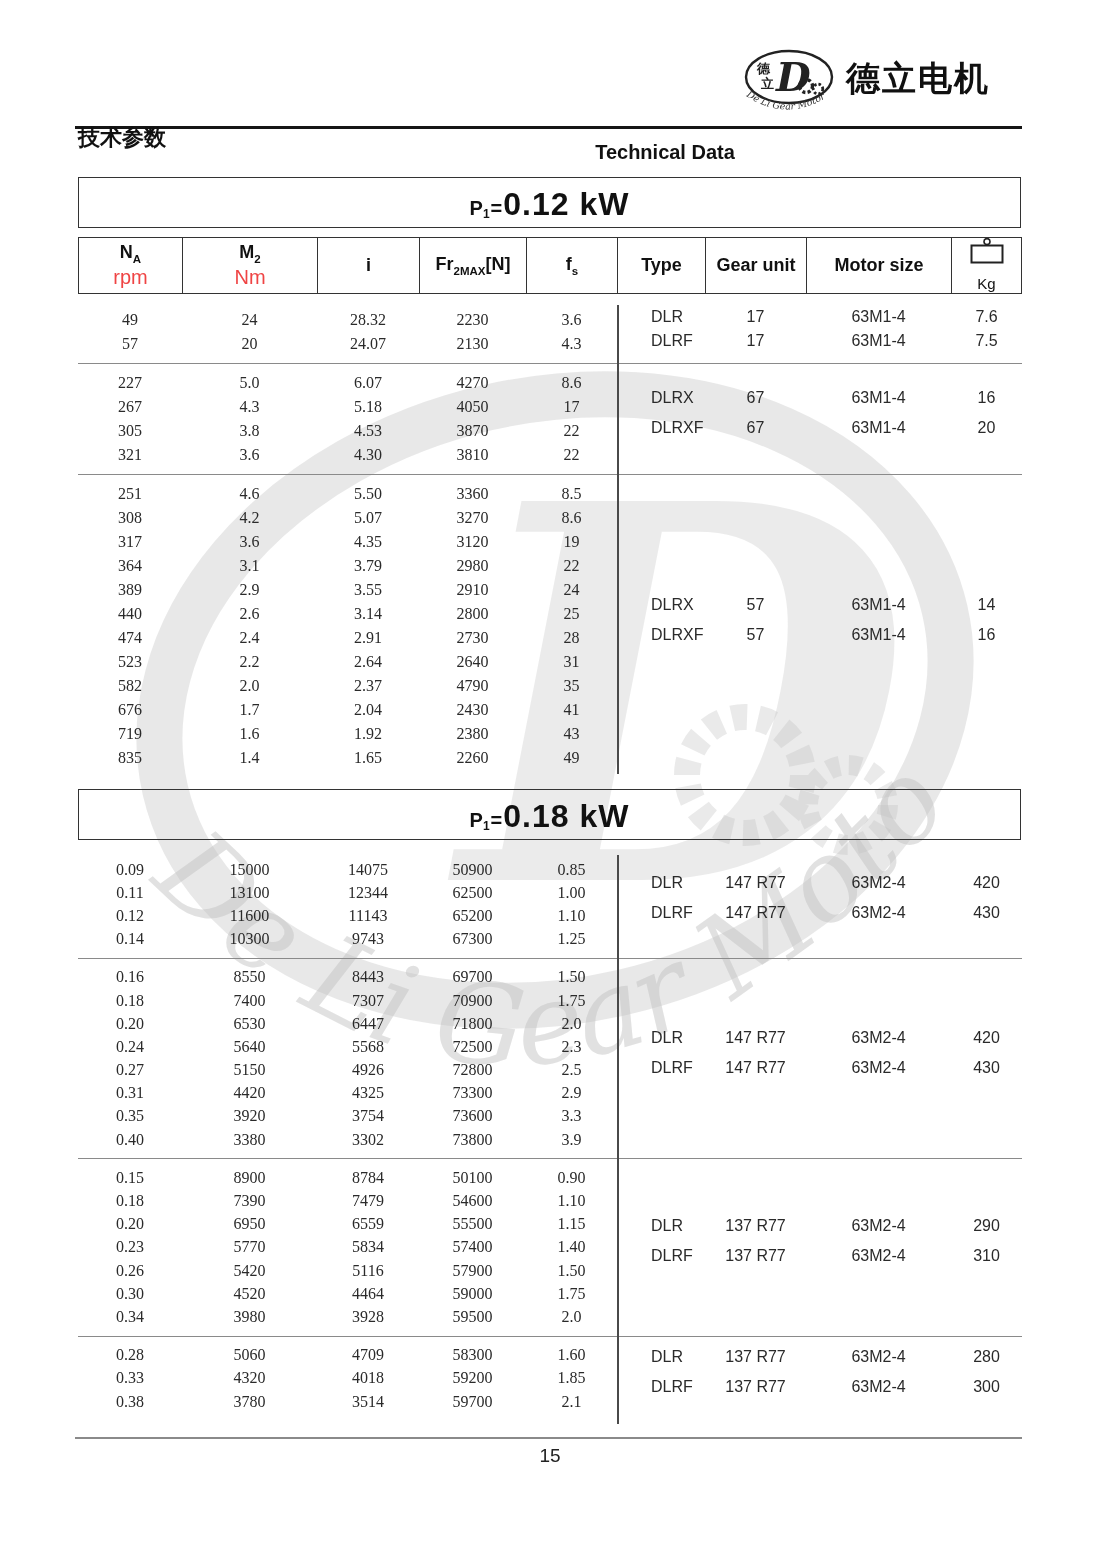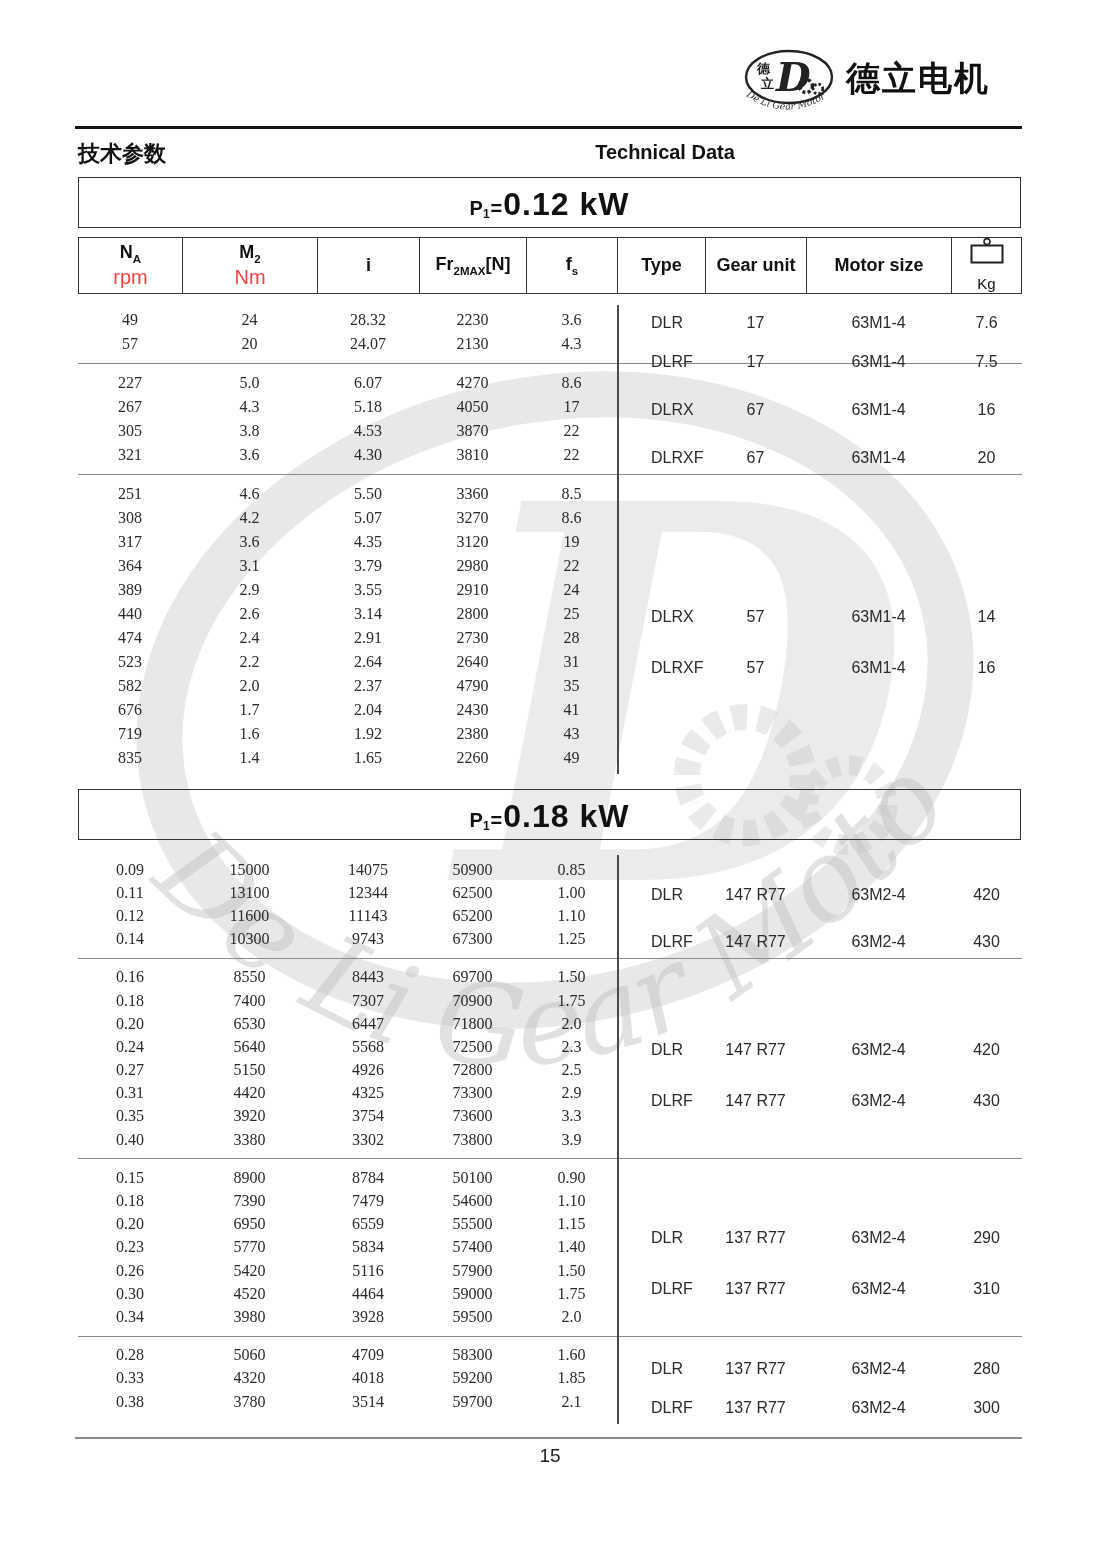--- a/index.html
+++ b/index.html
@@ -6,21 +6,21 @@
   .sheet{position:relative;width:1100px;height:1555px;background:#fff;
          font-family:"Liberation Sans",sans-serif;color:#222;overflow:hidden;}
   .layer-wm{position:absolute;inset:0;z-index:0;pointer-events:none;}
   .layer-fg{position:absolute;inset:0;z-index:1;}
 
   
   .logo{position:absolute;left:738px;top:46px;}
   .brand{position:absolute;left:846px;top:56px;font-size:34px;font-weight:bold;
          letter-spacing:2px;color:#101010;font-family:"DejaVu Sans",sans-serif;}
   .toprule{position:absolute;left:75px;top:126px;width:947px;height:3px;background:#151515;}
-  .title-zh{position:absolute;left:78px;top:139px;font-size:22px;font-weight:bold;color:#111;
+  .title-zh{position:absolute;left:78px;top:123px;font-size:22px;font-weight:bold;color:#111;
             font-family:"DejaVu Sans",sans-serif;}
   .title-en{position:absolute;left:305px;top:141px;width:720px;text-align:center;
             font-size:20px;font-weight:bold;color:#111;}
 
   
   .banner{position:absolute;left:78px;width:941px;height:49px;border:1.5px solid #333;
           display:flex;align-items:baseline;justify-content:center;background:transparent;}
   .banner.b0{top:177px;}
   .banner.b1{top:789px;}
   .banner .inner{display:flex;align-items:baseline;padding-top:8px;}
@@ -49,21 +49,21 @@
   .sbody.s1{top:851px;height:577px;--rh:23.2px;}
   .vdiv{position:absolute;left:539px;top:4px;bottom:4px;width:1.5px;background:#4a4a4a;}
   .block{padding:7px 0;border-bottom:1.5px solid #8a8a8a;}
   .block.last{border-bottom:none;}
   .rows-wrap{position:relative;}
   .drow{display:flex;height:var(--rh);align-items:center;font-family:Liberation Serif, serif;}
   .dcell{text-align:center;font-size:16px;color:#2a2a2a;}
   .c0{width:104px;}.c1{width:135px;}.c2{width:102px;}.c3{width:107px;}.c4{width:91px;}
   .right-col{position:absolute;left:539px;top:0;height:100%;width:405px;
              display:flex;flex-direction:column;justify-content:center;}
-  .tline{display:flex;align-items:flex-end;height:30px;margin-top:21px;}
+  .tline{display:flex;align-items:flex-start;height:30px;}
   .block.tight .tline{height:var(--rh);}
   .tcell{font-size:16px;color:#2a2a2a;text-align:center;box-sizing:border-box;}
   .r0{width:88px;text-align:left;padding-left:34px;}
   .r1{width:101px;}.r2{width:145px;}.r3{width:71px;}
 
   
   .footrule{position:absolute;left:75px;top:1437px;width:947px;height:2px;background:#8a8a8a;}
   .pagenum{position:absolute;left:0;top:1445px;width:1100px;text-align:center;
            font-size:19px;color:#222;}
 </style>

